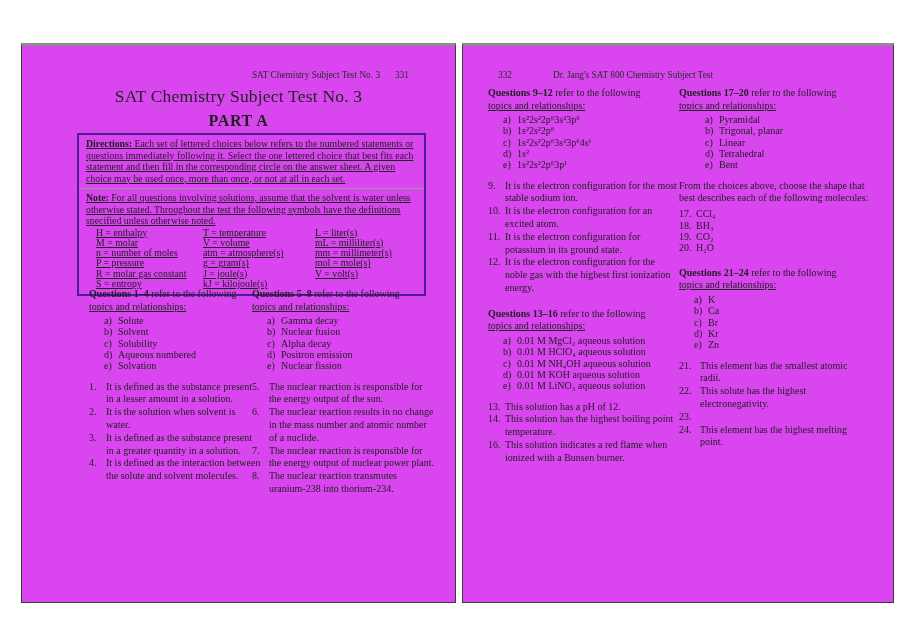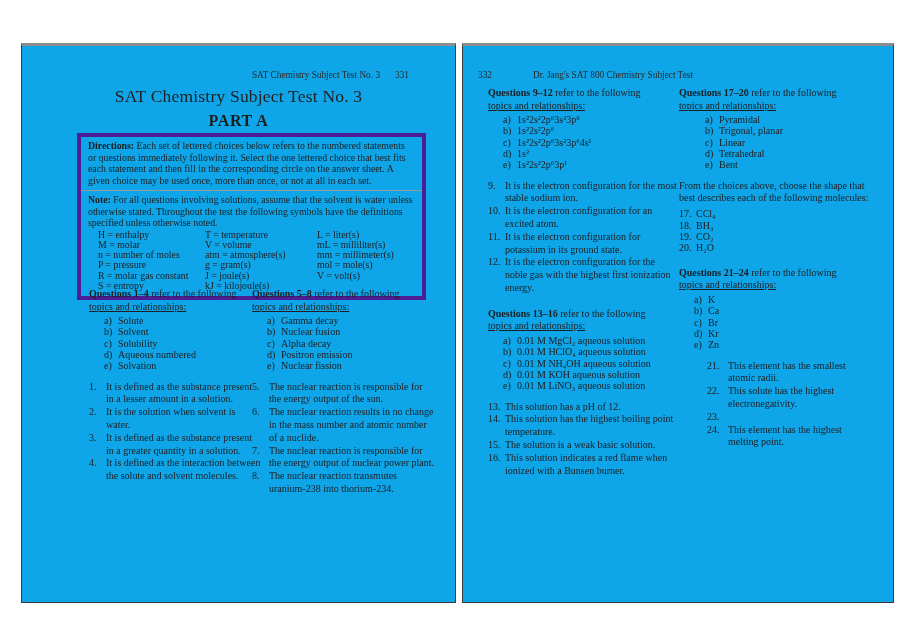--- a/index.html
+++ b/index.html
@@ -1,37 +1,37 @@
 <!DOCTYPE html>
 <html><head>
 <meta charset="utf-8">
 <style>
   * { box-sizing: border-box; margin: 0; padding: 0; }
   html,body { width: 910px; height: 644px; background: #ffffff; overflow: hidden; }
   body { font-family: "Liberation Serif", "DejaVu Serif", serif; color: #1e1e1e; position: relative; }
 
   .page {
-    position: absolute; top: 43px; height: 560px; background: #0ea5e9;
+    position: absolute; top: 43px; height: 560px; background: #d946ef;
     border: 1.5px solid #3a3a3a; border-top: 3px solid #8d8d8d;
   }
   .page.left  { left: 21px;  width: 435px; }
   .page.right { left: 462px; width: 432px; }
 
   .running-head { position: absolute; top: 24px; font-size: 9.3px; color: #2a2a2a; display: flex; }
   .page.left  .running-head { right: 46px; }
-  .page.right .running-head { left: 15px; gap: 13px; }
+  .page.right .running-head { left: 35px; gap: 13px; }
   .running-head .rh-gap { width: 15px; }
 
   .main-title { position: absolute; top: 40px; left: 0; width: 100%; text-align: center;
                 font-size: 17.5px; color: #222; letter-spacing: 0.2px; }
   .part-title { position: absolute; top: 66px; left: 0; width: 100%; text-align: center;
                 font-size: 16px; font-weight: bold; letter-spacing: 0.6px; }
 
   .dirbox { position: absolute; left: 55px; top: 87px; width: 349px;
-            border: 4px solid #4c1d95; font-size: 9.8px; }
+            border: 2px solid #4c1d95; font-size: 9.8px; text-decoration: underline; }
   .dirbox .row1 { padding: 3px 7px 4px 7px; line-height: 11.5px; border-bottom: 1px solid #9a9a9a; }
   .dirbox .row2 { padding: 3px 7px 5px 7px; line-height: 11.5px; }
   .dirbox b { font-weight: bold; }
   .symtable { display: grid; grid-template-columns: 107px 112px 1fr; padding-left: 10px;
               line-height: 10.3px; margin-top: 1px; }
 
   .qcol { position: absolute; font-size: 10px; }
   .page.left  .qcol.c1 { left: 67px;  top: 242px; width: 172px; }
   .page.left  .qcol.c2 { left: 230px; top: 242px; width: 184px; }
   .page.right .qcol.c1 { left: 25px;  top: 41px;  width: 190px; }
@@ -43,21 +43,21 @@
   .qhead .blk { display: block; text-decoration: underline; }
 
   .choices { margin: 2px 0 9px 0; }
   .ch { display: flex; line-height: 11.3px; }
   .ch .cl { flex: none; margin-left: 15px; width: 14px; }
   .choices.deep .cl { margin-left: 26px; }
   .ch .ct { flex: 1; }
 
   .items .item { display: flex; line-height: 12.8px; }
   .item .num { flex: none; width: 17px; }
-  .items.wide .item .num { width: 21px; margin-left: 28px; }
+  .items.wide .item .num { width: 21px; }
   .item .txt { flex: 1; }
   .items.plain .item { line-height: 11.4px; }
 
   .bridge { line-height: 12.8px; margin: 9px 0 3px 0; }
 </style>
 </head>
 <body>
 
 <div class="page left">
 
@@ -270,24 +270,20 @@
       <div class="items">
         <div class="item">
             <span class="num">13.</span>
             <span class="txt">This solution has a pH of 12.</span>
           </div>
         <div class="item">
             <span class="num">14.</span>
             <span class="txt">This solution has the highest boiling point temperature.</span>
           </div>
         <div class="item">
-            <span class="num">15.</span>
-            <span class="txt">The solution is a weak basic solution.</span>
-          </div>
-        <div class="item">
             <span class="num">16.</span>
             <span class="txt">This solution indicates a red flame when ionized with a Bunsen burner.</span>
           </div>
       </div>
     </div>
   </div>
 
   <div class="qcol c2">
     <div class="qgroup">
       <div class="qhead"><b>Questions 17–20</b><span> refer to the following</span><span class="blk">topics and relationships:</span></div>

